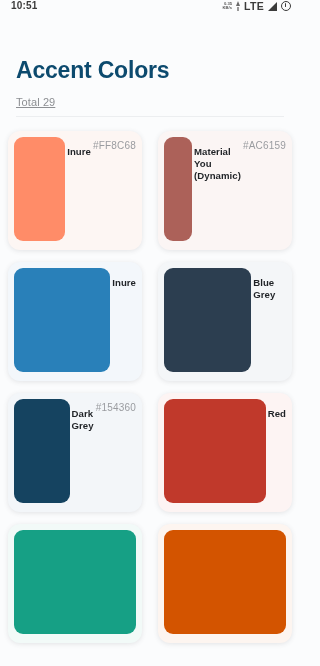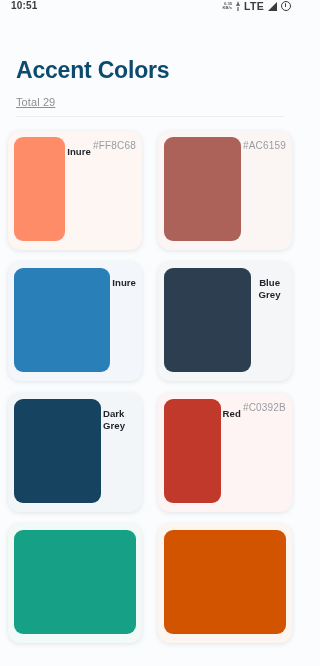--- a/index.html
+++ b/index.html
@@ -111,38 +111,39 @@
 <div class="divider"></div>
 
 <div class="grid" id="color-grid">
     <div class="color-card" style="background: rgb(253, 246, 243);">
       <div class="swatch" style="background: rgb(255, 140, 104);"></div>
       <div class="card-name">Inure</div>
       <div class="card-hex">#FF8C68</div>
     </div>
     <div class="color-card" style="background: rgb(251, 245, 244);">
       <div class="swatch" style="background: rgb(172, 97, 89);"></div>
+      <div class="card-name">Material You (Dynamic)</div>
       <div class="card-hex">#AC6159</div>
     </div>
     <div class="color-card" style="background: rgb(243, 247, 251);">
       <div class="swatch" style="background: rgb(41, 128, 185);"></div>
       <div class="card-name">Inure</div>
     </div>
-    <div class="color-card" style="background: rgb(244, 246, 248); text-align: center;">
+    <div class="color-card" style="background: rgb(244, 246, 248);">
       <div class="swatch" style="background: rgb(44, 62, 80);"></div>
       <div class="card-name">Blue Grey</div>
     </div>
     <div class="color-card" style="background: rgb(243, 246, 249);">
       <div class="swatch" style="background: rgb(21, 67, 96);"></div>
       <div class="card-name">Dark Grey</div>
+      <div class="card-hex">#154360</div>
     </div>
     <div class="color-card" style="background: rgb(253, 244, 243);">
       <div class="swatch" style="background: rgb(192, 57, 43);"></div>
       <div class="card-name">Red</div>
-      <div class="card-hex">#C0392B</div>
     </div>
     <div class="color-card" style="background: rgb(242, 250, 248);">
       <div class="swatch" style="background: rgb(22, 160, 133);"></div>
     </div>
     <div class="color-card" style="background: rgb(253, 245, 240);">
       <div class="swatch" style="background: rgb(211, 84, 0);"></div>
     </div>
   </div>
 
 </body></html>

